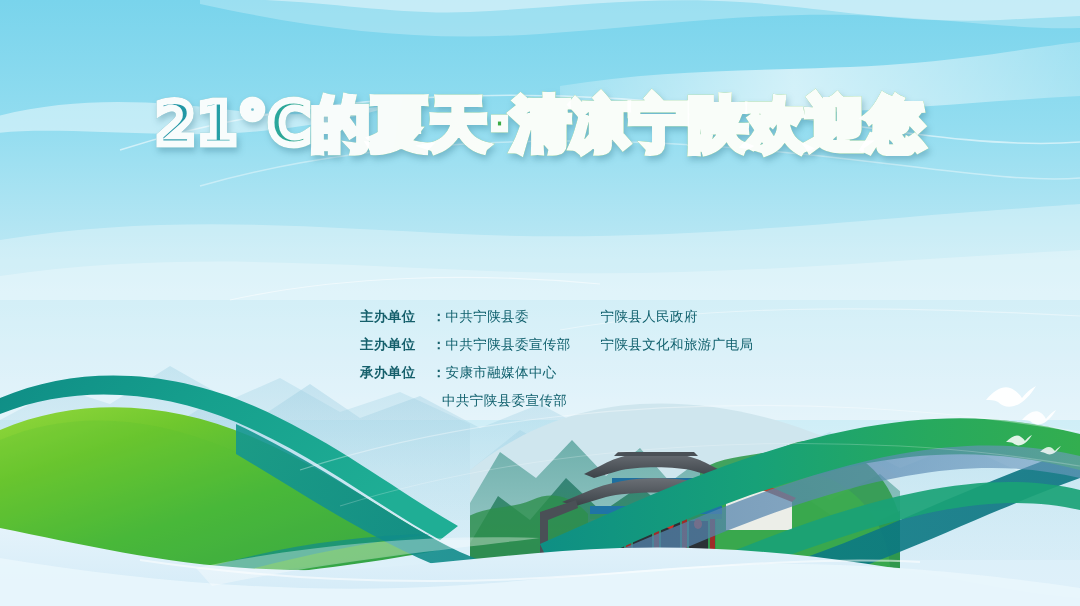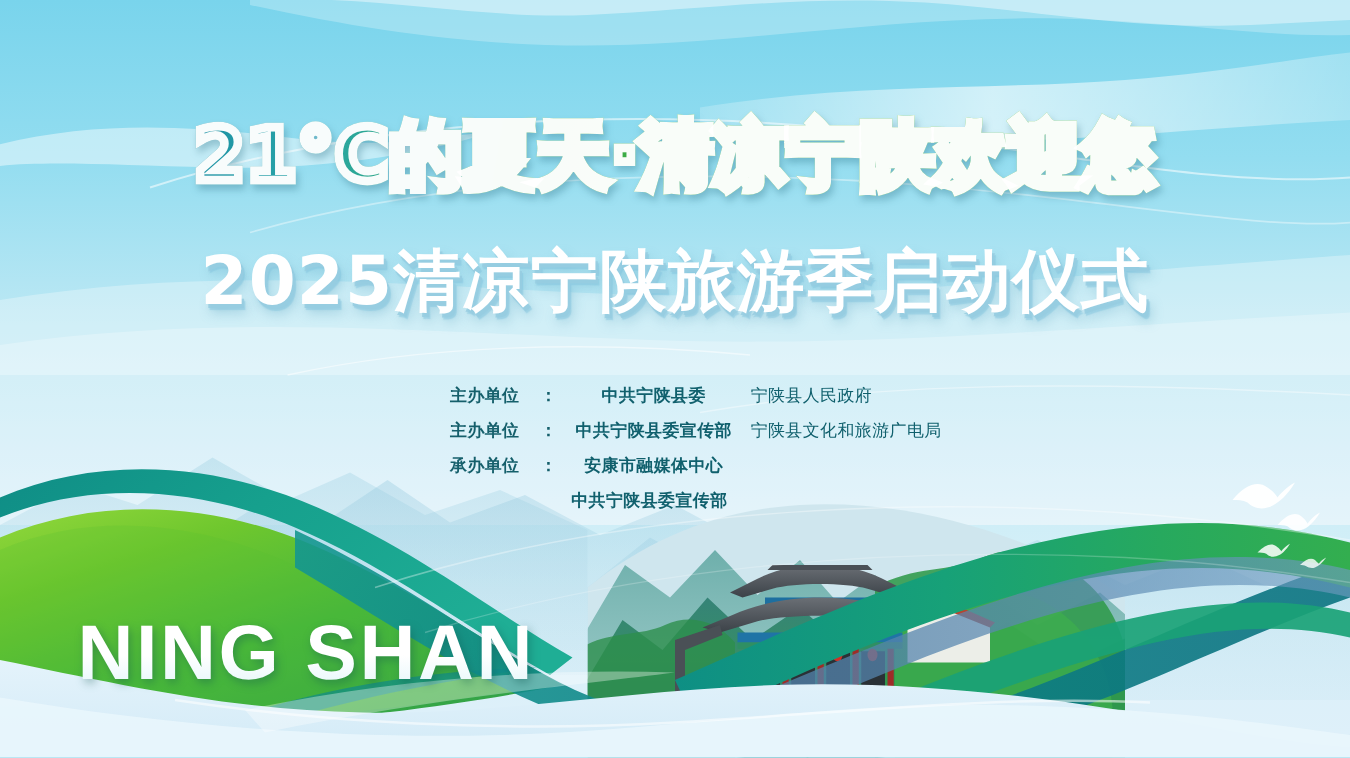--- a/index.html
+++ b/index.html
@@ -59,23 +59,22 @@
     width:72px;flex:0 0 72px;
     font-size:13.5px;font-weight:bold;color:#155f6b;letter-spacing:0.4px;
     white-space:nowrap;
     margin-left:12px;
   }
   .credit-colon{
     flex:0 0 10px;font-size:13.5px;font-weight:bold;color:#155f6b;
   }
   .credit-a{
     flex:0 0 155px;
-    font-size:13.5px;font-weight:bold;color:#10606d;letter-spacing:0.4px;
+    font-size:13.5px;font-weight:normal;color:#10606d;letter-spacing:0.4px;
     white-space:nowrap;
-    text-align:center;
   }
   .credit-b{
     flex:1 1 auto;
     font-size:13.5px;font-weight:normal;color:#10606d;letter-spacing:0.4px;
     white-space:nowrap;
   }
 
   .wordmark{
     position:absolute;left:62px;top:492px;
     font-size:62px;line-height:62px;font-weight:bold;
@@ -272,21 +271,20 @@
     </g>
 
     <path d="M300,470 C460,418 660,398 860,408 C960,413 1030,424 1080,432" fill="none" stroke="#ffffff" stroke-opacity="0.35" stroke-width="1.2"></path>
     <path d="M340,506 C500,456 700,436 900,446 C990,451 1040,460 1080,466" fill="none" stroke="#ffffff" stroke-opacity="0.22" stroke-width="1.1"></path>
   </svg>
 
   <div class="content">
 
     <div class="headline">21°C的夏天·清凉宁陕欢迎您</div>
 
-    <div class="subtitle">2025清凉宁陕旅游季启动仪式</div>
 
     <div class="credits">
 
       <div class="credit-row">
         <span class="credit-label">主办单位</span>
         <span class="credit-colon">：</span>
         <span class="credit-a">中共宁陕县委</span>
         <span class="credit-b">宁陕县人民政府</span>
       </div>
 
@@ -305,16 +303,15 @@
 
       <div class="credit-row">
         <span class="credit-label"></span>
         <span class="credit-colon"></span>
         <span class="credit-a">中共宁陕县委宣传部</span>
         <span class="credit-b"></span>
       </div>
 
     </div>
 
-    <div class="wordmark">NING SHAN</div>
 
   </div>
 </div>
 
 </body></html>

